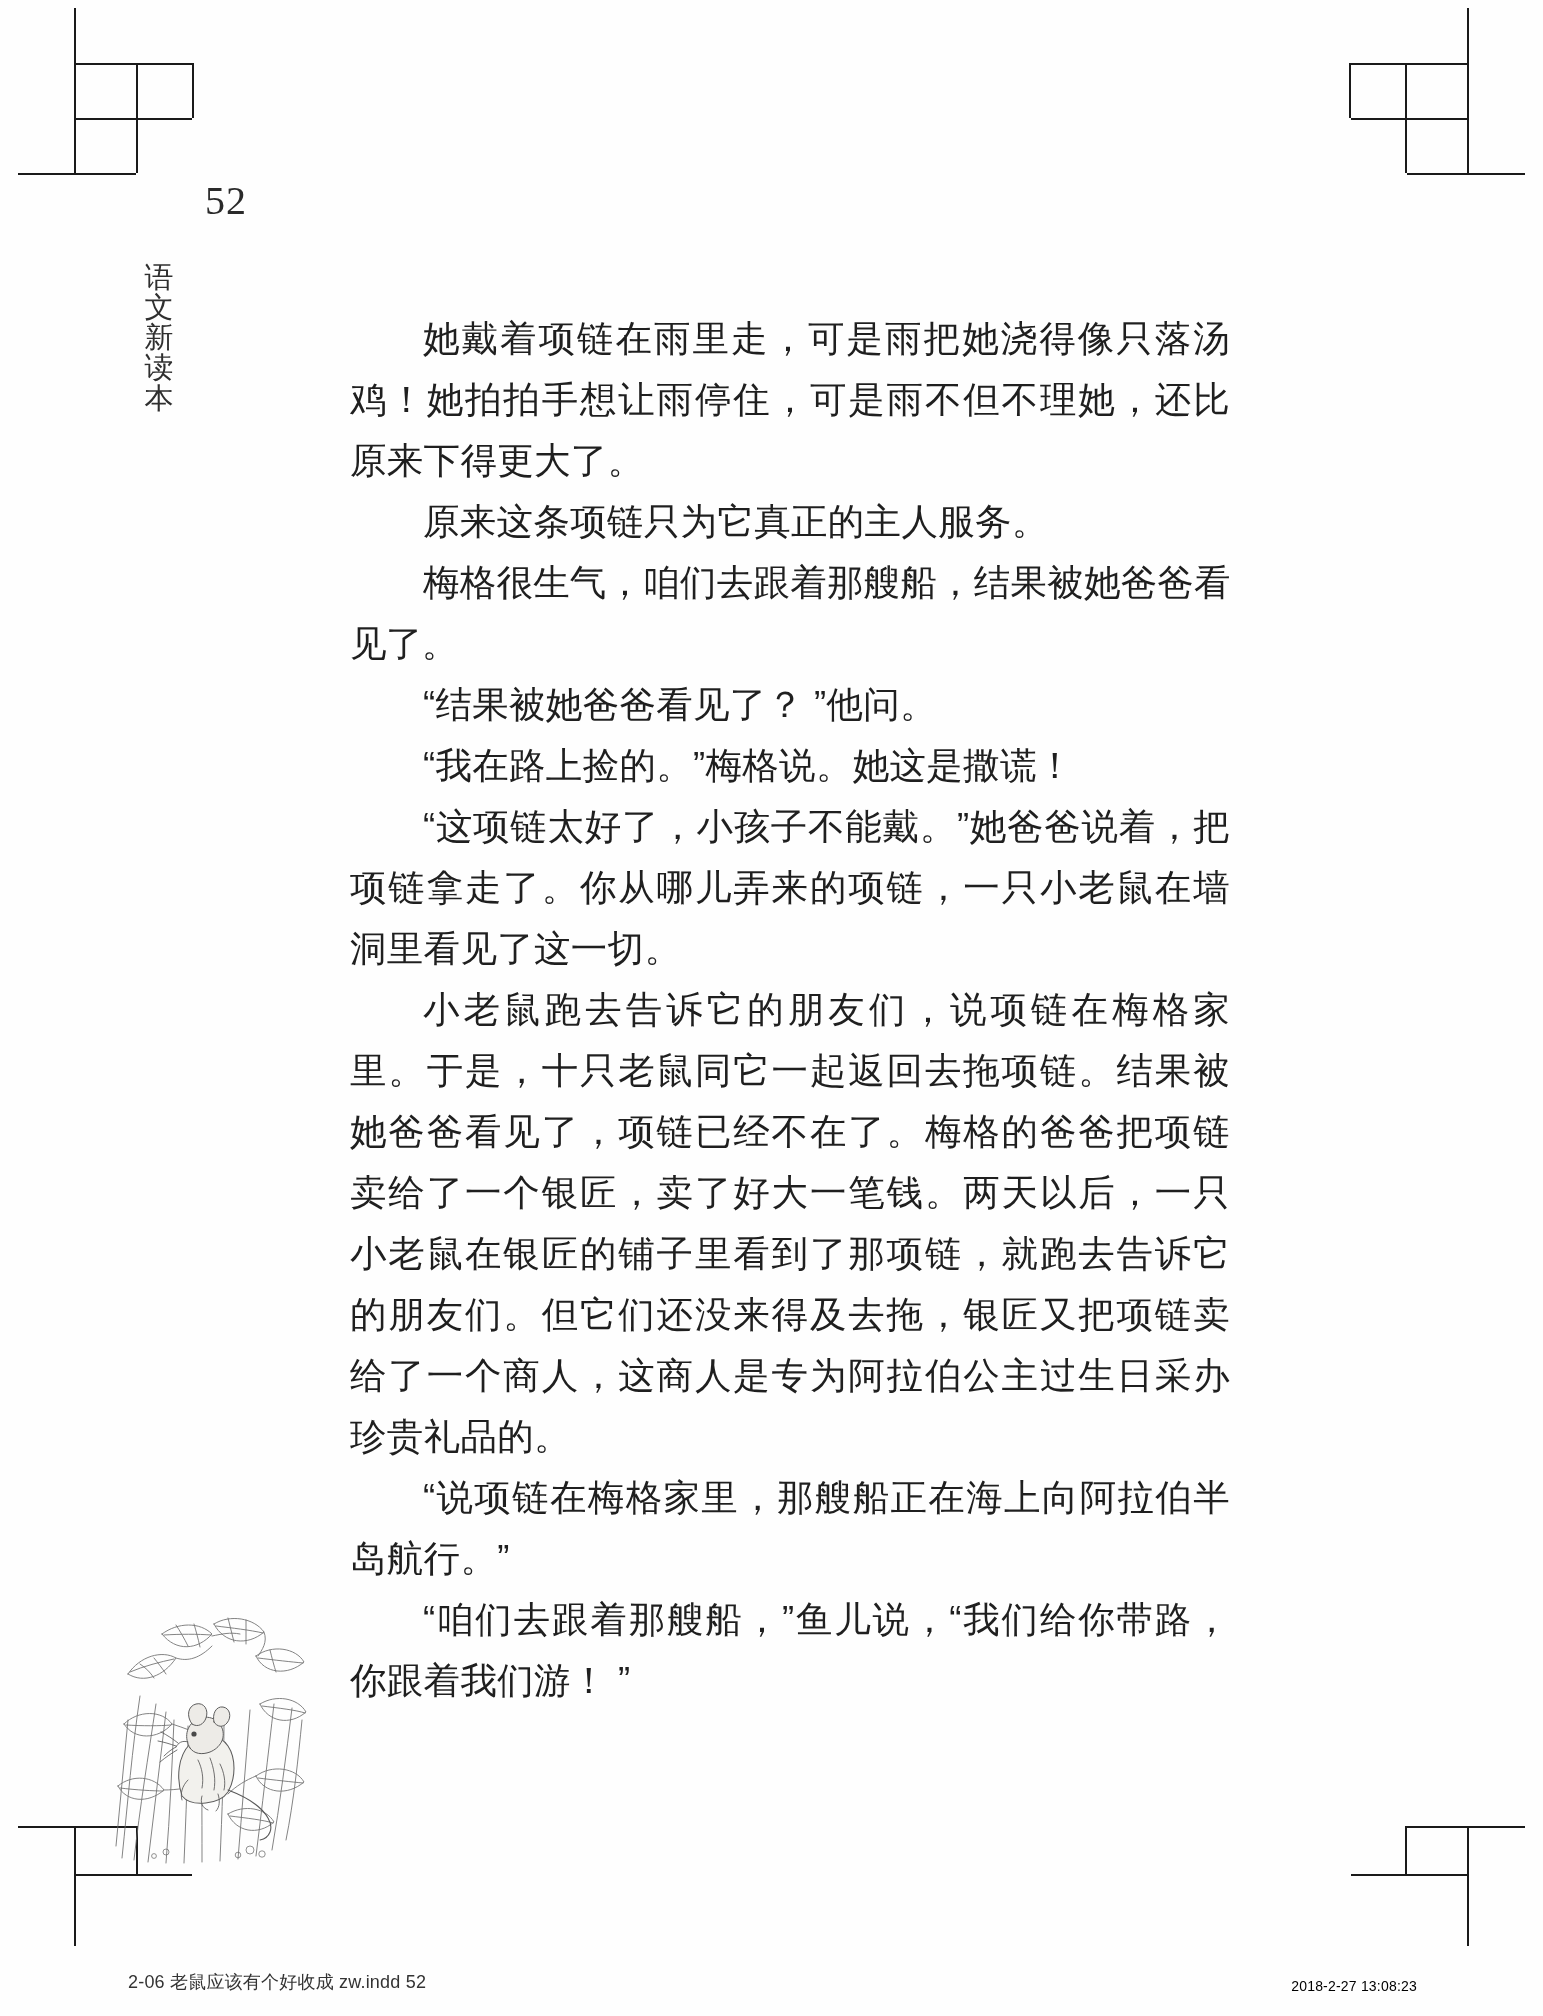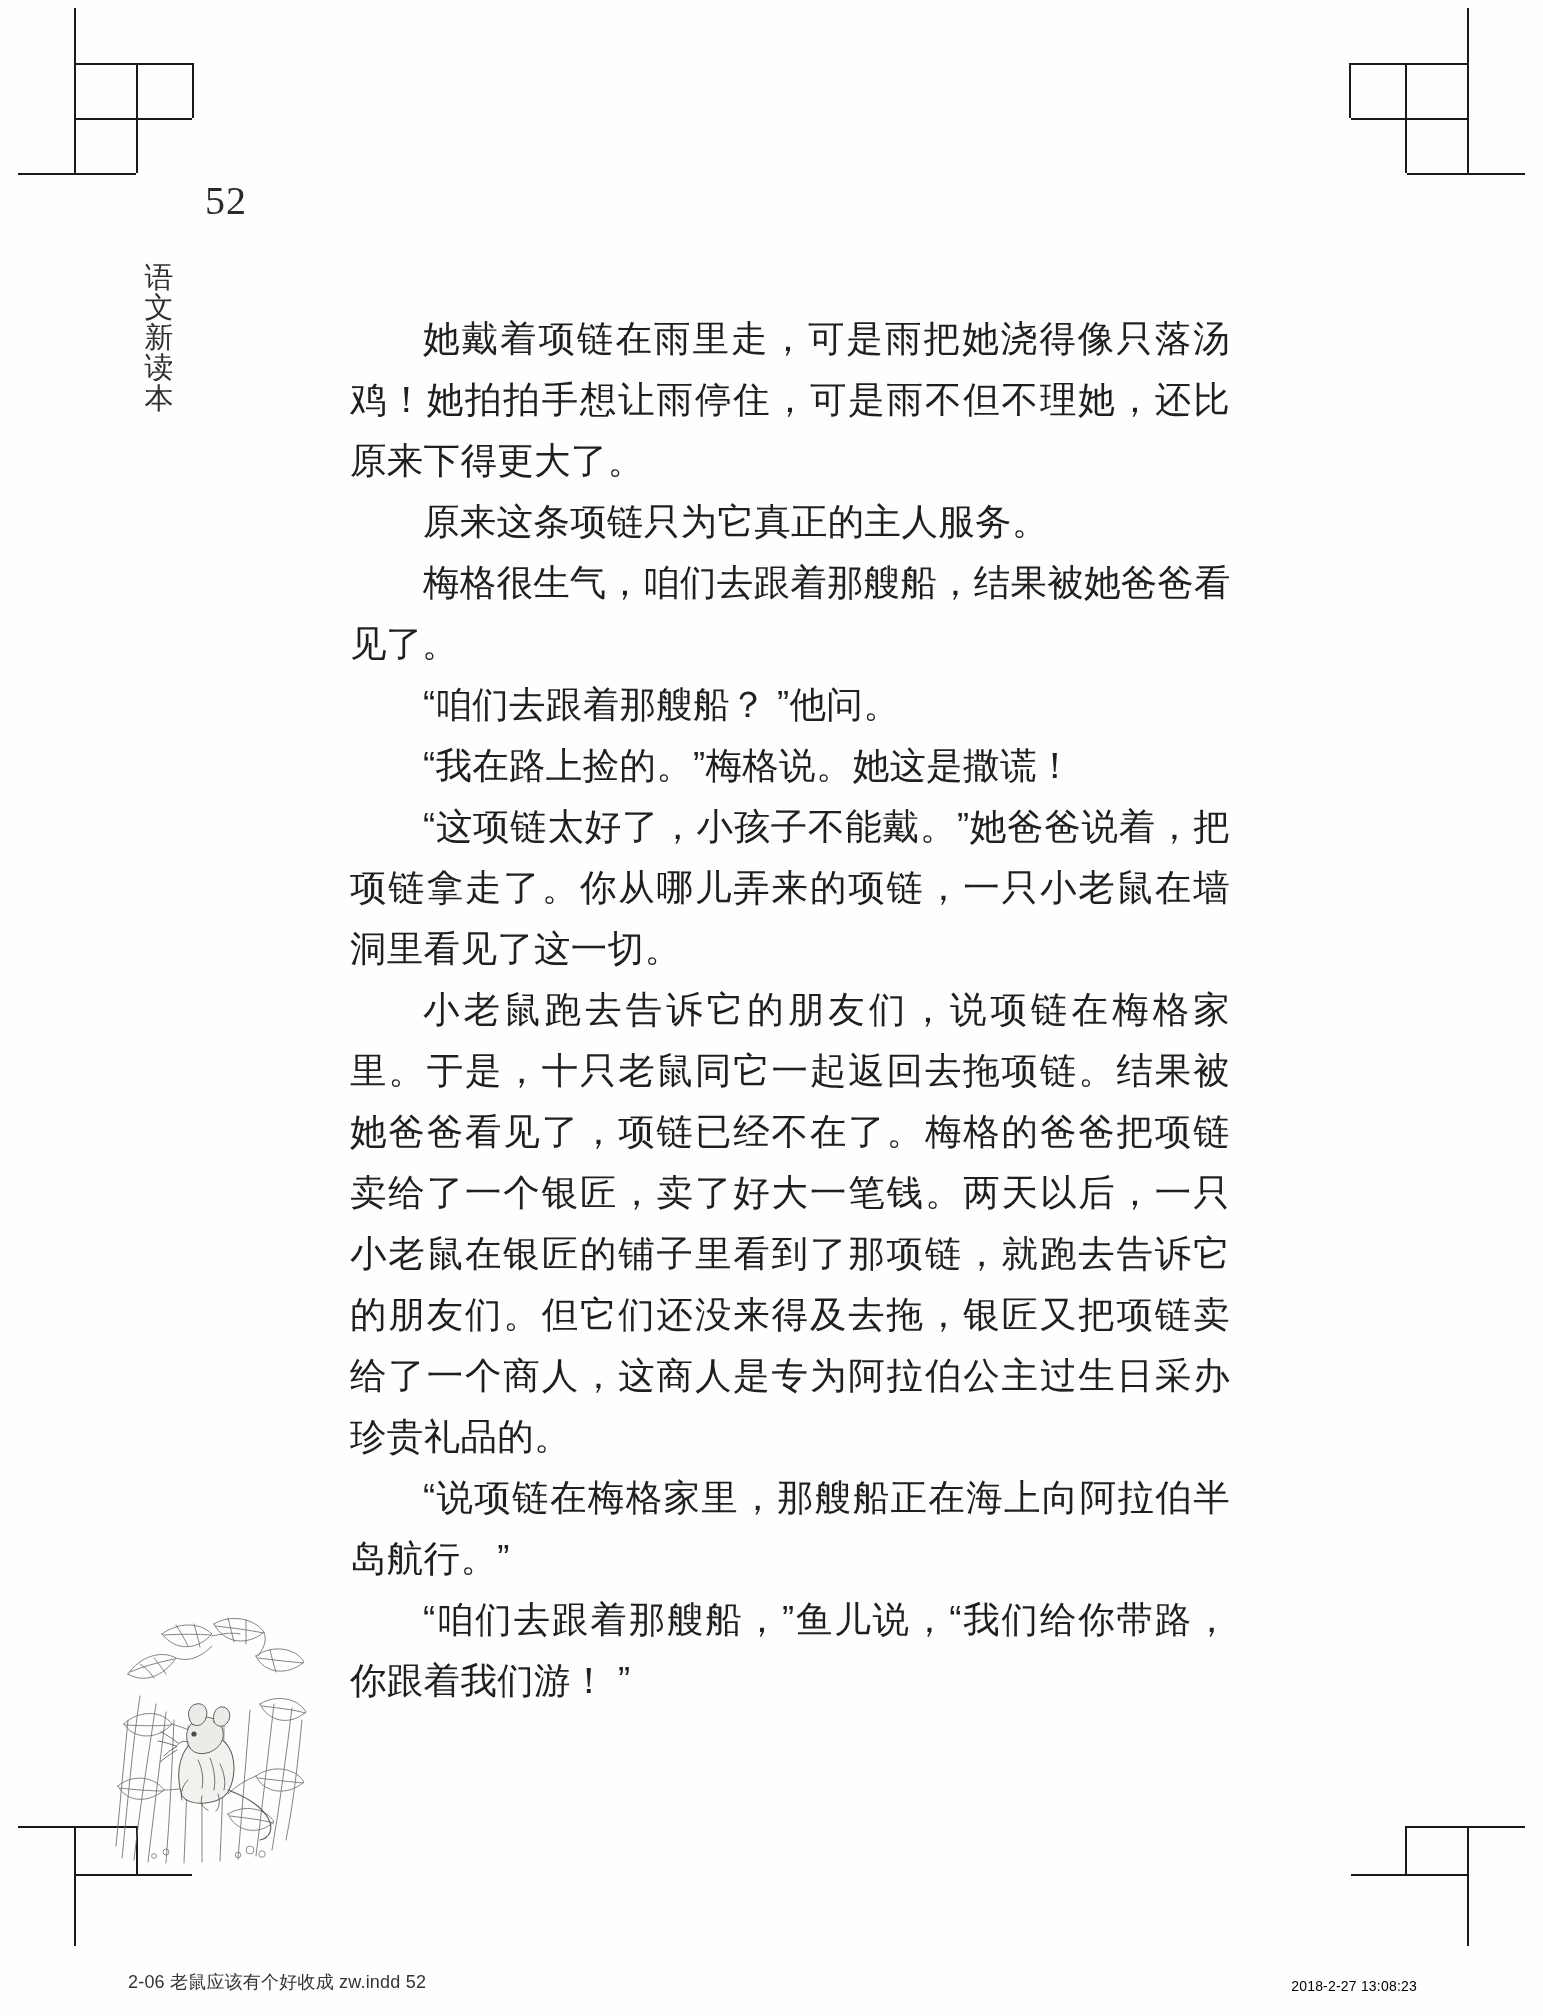--- a/index.html
+++ b/index.html
@@ -163,21 +163,21 @@
     <span>文</span>
     <span>新</span>
     <span>读</span>
     <span>本</span>
   </div>
 
   <div class="body-col">
     <p class="para indent">她戴着项链在雨里走，可是雨把她浇得像只落汤鸡！她拍拍手想让雨停住，可是雨不但不理她，还比原来下得更大了。</p>
     <p class="para indent">原来这条项链只为它真正的主人服务。</p>
     <p class="para indent tight">梅格很生气，咱们去跟着那艘船，结果被她爸爸看见了。</p>
-    <p class="para indent">“咱们去跟着那艘船？ ”他问。</p>
+    <p class="para indent">“结果被她爸爸看见了？ ”他问。</p>
     <p class="para indent">“我在路上捡的。”梅格说。她这是撒谎！</p>
     <p class="para indent">“这项链太好了，小孩子不能戴。”她爸爸说着，把项链拿走了。你从哪儿弄来的项链，一只小老鼠在墙洞里看见了这一切。</p>
     <p class="para indent">小老鼠跑去告诉它的朋友们，说项链在梅格家里。于是，十只老鼠同它一起返回去拖项链。结果被她爸爸看见了，项链已经不在了。梅格的爸爸把项链卖给了一个银匠，卖了好大一笔钱。两天以后，一只小老鼠在银匠的铺子里看到了那项链，就跑去告诉它的朋友们。但它们还没来得及去拖，银匠又把项链卖给了一个商人，这商人是专为阿拉伯公主过生日采办珍贵礼品的。</p>
     <p class="para indent">“说项链在梅格家里，那艘船正在海上向阿拉伯半岛航行。”</p>
     <p class="para indent">“咱们去跟着那艘船，”鱼儿说，“我们给你带路，你跟着我们游！ ”</p>
   </div>
 
   <div class="illus">
     <svg viewBox="0 0 200 265" width="200" height="265" xmlns="http://www.w3.org/2000/svg">
       <g stroke="#6a6a6a" stroke-width="0.9" fill="none" stroke-linecap="round" stroke-linejoin="round">

